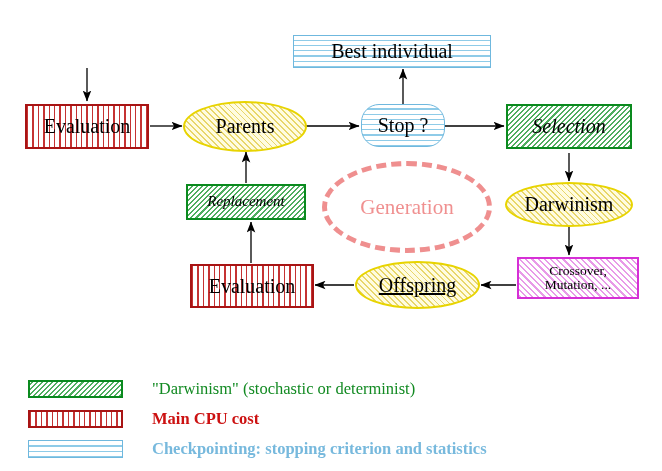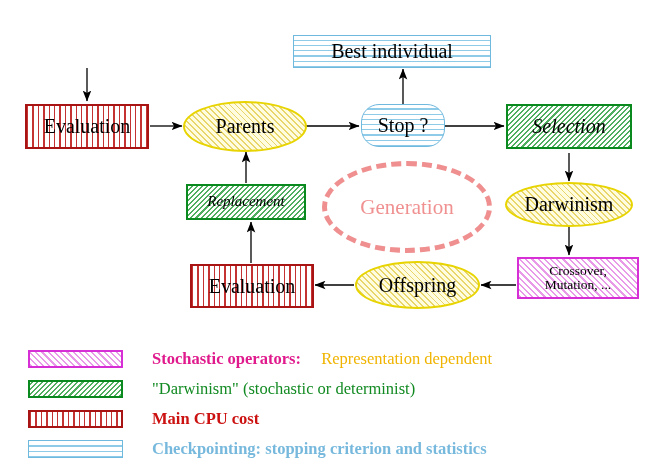--- a/index.html
+++ b/index.html
@@ -133,46 +133,38 @@
 
   <div class="node fill-yellow ellipse" style="left:505px;top:182px;width:128px;height:45px;font-size:20px;">
     <span>Darwinism</span>
   </div>
 
   <div class="node fill-magenta" style="left:517px;top:257px;width:122px;height:42px;font-size:13.5px;flex-direction:column;">
     <span>Crossover,</span>
     <span>Mutation, ...</span>
   </div>
 
-  <div class="node fill-yellow ellipse" style="left:355px;top:261px;width:125px;height:48px;font-size:20px;">
+  <div class="node fill-yellow ellipse" style="left:355px;top:261px;width:125px;height:48px;font-size:20px;text-decoration:underline;">
     <span>Offspring</span>
   </div>
 
   <div class="node fill-red" style="left:190px;top:264px;width:124px;height:44px;font-size:20px;">
     <span>Evaluation</span>
   </div>
 
   <div class="node fill-green" style="left:186px;top:184px;width:120px;height:36px;font-size:15px;">
     <span>Replacement</span>
   </div>
 
   <div class="dashed-ellipse" style="left:322px;top:161px;width:170px;height:92px;">
     <span style="font-size:21px;">Generation</span>
   </div>
 
   <div class="legend">
 
-    <div class="legend-row" style="top:7px;">
-      <div class="swatch fill-magenta"></div>
-      <div class="legend-text">
-        <span class="lg-magenta">Stochastic operators:</span>
-        <span style="display:inline-block;width:12px;"></span>
-        <span class="lg-gold">Representation dependent</span>
-      </div>
-    </div>
 
     <div class="legend-row" style="top:37px;">
       <div class="swatch fill-green"></div>
       <div class="legend-text lg-green">"Darwinism" (stochastic or determinist)</div>
     </div>
 
     <div class="legend-row" style="top:67px;">
       <div class="swatch fill-red"></div>
       <div class="legend-text lg-red">Main CPU cost</div>
     </div>

